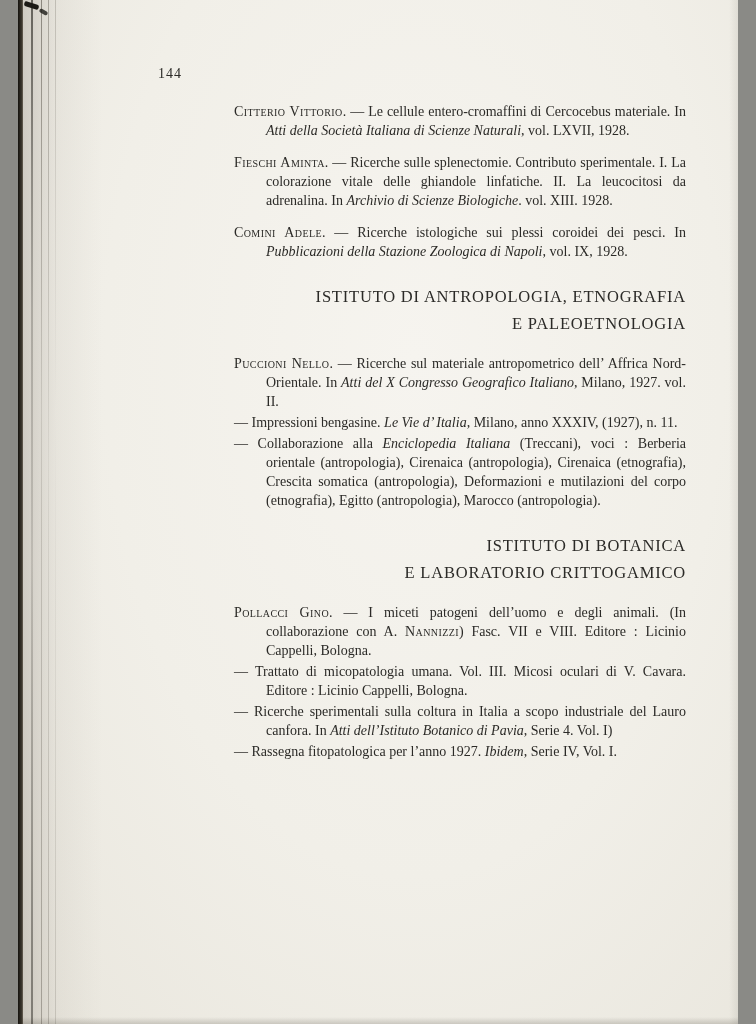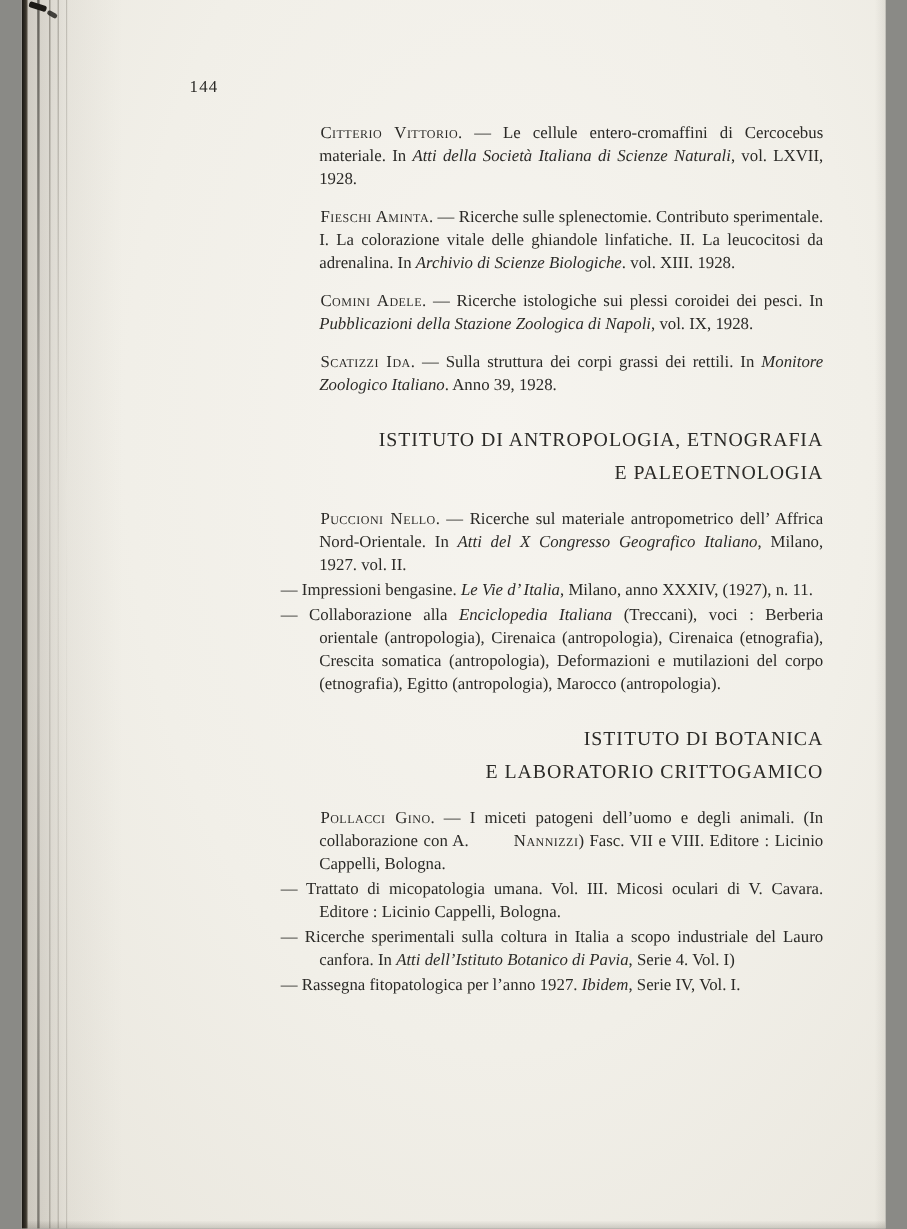--- a/index.html
+++ b/index.html
@@ -29,21 +29,21 @@
   .bottom-shade { position:absolute; left:0; bottom:0; width:100%; height:7px;
     background:linear-gradient(to top, rgba(40,35,25,.18), rgba(0,0,0,0)); }
   .right-shade { position:absolute; right:0; top:0; width:9px; height:100%;
     background:linear-gradient(to left, rgba(40,35,25,.08), rgba(0,0,0,0)); }
   .page-number { position:absolute; left:140px; top:66px; font-size:14px; letter-spacing:1px; }
   .content { position:absolute; left:216px; top:102px; width:452px;
     font-size:14px; line-height:19px; text-align:justify; }
   .entry { padding-left:32px; text-indent:-32px; }
   .entries.loose .entry { margin-bottom:13px; }
   .entries.tight .entry { margin-bottom:2px; }
-  .sc { font-variant:small-caps; letter-spacing:.4px;margin-left:33px; }
+  .sc { font-variant:small-caps; letter-spacing:.4px; }
   .i { font-style:italic; }
   .n { font-style:normal; }
   .heading { text-align:right; font-size:16.5px; line-height:27px; letter-spacing:.8px;
     margin:22px 0 17px; text-indent:0; }
 </style>
 </head>
 <body>
 
 <div class="scan">
   <div class="gutter-shade"></div>
@@ -58,21 +58,20 @@
   <div class="bottom-shade"></div>
 
   <div class="page-number">144</div>
 
   <div class="content">
 
   <div class="entries loose">
         <p class="entry"><span class="sc">Citterio Vittorio</span><span class="n">. — Le cellule entero-cromaffini di Cercocebus materiale. In </span><span class="i">Atti della Società Italiana di Scienze Naturali</span><span class="n">, vol. LXVII, 1928.</span></p>
         <p class="entry"><span class="sc">Fieschi Aminta</span><span class="n">. — Ricerche sulle splenectomie. Contributo sperimentale. I. La colorazione vitale delle ghiandole linfatiche. II. La leucocitosi da adrenalina. In </span><span class="i">Archivio di Scienze Biologiche</span><span class="n">. vol. XIII. 1928.</span></p>
         <p class="entry"><span class="sc">Comini Adele</span><span class="n">. — Ricerche istologiche sui plessi coroidei dei pesci. In </span><span class="i">Pubblicazioni della Stazione Zoologica di Napoli</span><span class="n">, vol. IX, 1928.</span></p>
-        <p class="entry"><span class="sc">Scatizzi Ida</span><span class="n">. — Sulla struttura dei corpi grassi dei rettili. In </span><span class="i">Monitore Zoologico Italiano</span><span class="n">. Anno 39, 1928.</span></p>
       </div>
       <div class="heading">
         <div>ISTITUTO DI ANTROPOLOGIA, ETNOGRAFIA</div>
         <div>E PALEOETNOLOGIA</div>
       </div>
       <div class="entries tight">
         <p class="entry"><span class="sc">Puccioni Nello</span><span class="n">. — Ricerche sul materiale antropometrico dell’ Affrica Nord-Orientale. In </span><span class="i">Atti del X Congresso Geografico Italiano</span><span class="n">, Milano, 1927. vol. II.</span></p>
         <p class="entry"><span class="n">— Impressioni bengasine. </span><span class="i">Le Vie d’ Italia</span><span class="n">, Milano, anno XXXIV, (1927), n. 11.</span></p>
         <p class="entry"><span class="n">— Collaborazione alla </span><span class="i">Enciclopedia Italiana</span><span class="n"> (Treccani), voci : Berberia orientale (antropologia), Cirenaica (antropologia), Cirenaica (etnografia), Crescita somatica (antropologia), Deformazioni e mutilazioni del corpo (etnografia), Egitto (antropologia), Marocco (antropologia).</span></p>
       </div>

